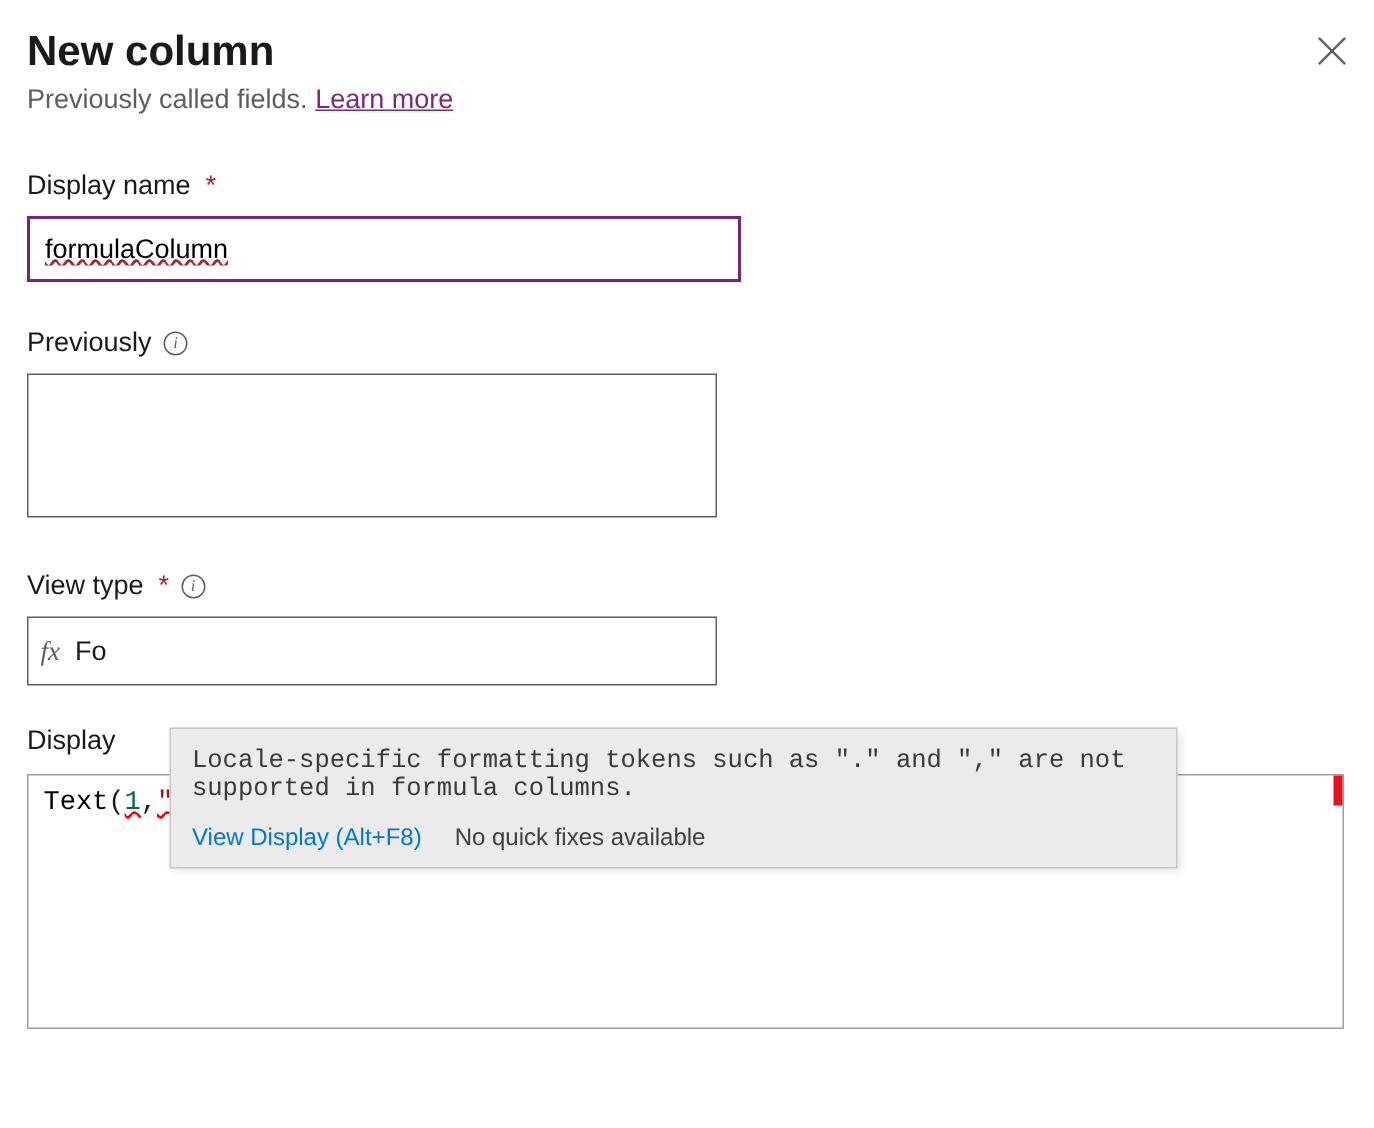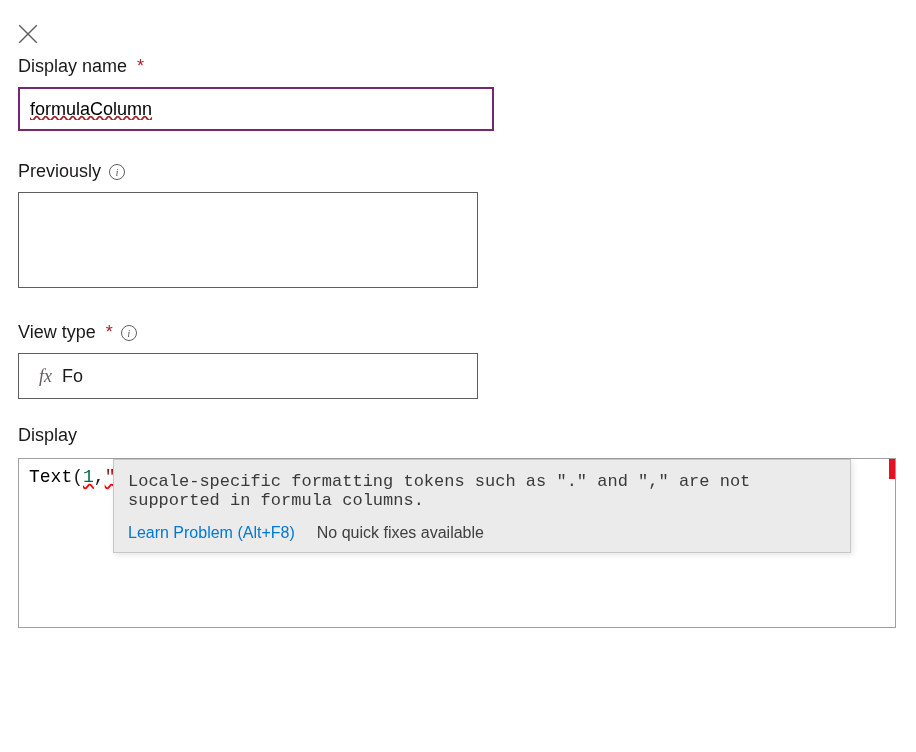--- a/index.html
+++ b/index.html
@@ -10,69 +10,76 @@
       color: #1b1a19;
       width: 916px;
       background: #fff;
     }
     .header-row { display: flex; justify-content: space-between; align-items: flex-start; }
     h1 { margin: 0 0 6px 0; font-size: 28px; font-weight: 600; }
     .subtitle { font-size: 18px; color: #605e5c; margin-bottom: 36px;}
     .link { color: #7d287d; text-decoration: underline; cursor: pointer; }
     .close { width: 20px; height: 20px; color: #605e5c; cursor: pointer; margin-top:6px }
     .field { margin-bottom: 30px; }
-    .label-row { display:flex; align-items:center; gap:8px; font-size: 18px; font-weight: 400; margin-bottom:10px;margin-top:12px; }
+    .label-row { display:flex; align-items:center; gap:8px; font-size: 18px; font-weight: 400; margin-bottom:10px; }
     .req { color:#a4262c; font-size:18px; margin-left:2px }
     .info-icon { width:16px; height:16px; border:1px solid #605e5c; border-radius:50%; display:inline-flex; align-items:center; justify-content:center; font-size:11px; font-style:italic; color:#605e5c; font-family: Georgia, serif; }
     .input-name {
       width: 476px; height: 44px; border: 2px solid #742774; padding: 0 10px; font-size: 18px; outline:none;
     }
     .textarea-desc {
       width: 460px; height: 96px; border:1px solid #605e5c; padding:8px 10px; font-size:18px; resize:none; outline:none;
     }
     .datatype-box {
-      width:460px; height:46px; border:1px solid #605e5c; display:flex; align-items:center; padding:0 20px; gap:10px; font-size:18px;
+      width:460px; height:46px; border:1px solid #605e5c; display:flex; align-items:center; padding:0 8px; gap:10px; font-size:18px;
     }
     .fx { font-family: Georgia, serif; font-style: italic; font-size:18px; color:#605e5c; }
     .formula-editor {
       border:1px solid #a19f9d; padding:8px 10px; height:170px; position:relative; width:878px;
     }
     .formula-code { font-family: Consolas, "Courier New", monospace; font-size:18px; }
     .fn-name { color:#000000; }
     .paren { color:#1b1a19; }
     .num { color:#036b4b; position:relative }
     .str { color:#a31515; position:relative }
     
     .wavy { text-decoration: red wavy underline; text-decoration-skip-ink: none; }
     .wavy-red { text-decoration: #a4262c wavy underline; text-decoration-skip-ink: none; }
     .err-bar { position:absolute; right:0; top:0; width:6px; height:20px; background:#e81123; }
     
     .tooltip {
       position:absolute;
-      left:95px; top:441px;
-      width:738px;
+      left:95px; top:467px;
+      width:672px;
       background:#ebebeb;
       border:1px solid #c7c7c7;
       padding:12px 14px 10px 14px;
       font-family: Consolas,"Courier New",monospace;
       font-size:17px;
       color:#3b3a39;
       box-shadow: 2px 2px 6px rgba(0,0,0,0.1);
     }
     .tooltip-actions { margin-top:14px; display:flex; gap:22px; align-items:center; font-family:"Segoe UI",sans-serif; font-size:16px; }
     .view-problem { color:#0078d4; cursor:pointer; }
     .no-fix { color:#404040; }
     .container { position: relative; }
   </style>
 </head>
 <body>
 
 <div class="container">
 
   <div class="header-row">
+    <div>
+      <h1>New column</h1>
+      <div class="subtitle">
+        <span>Previously called fields.</span>
+        <a class="link">Learn more</a>
+      </div>
+    </div>
     <svg class="close" viewBox="0 0 16 16" fill="none" stroke="currentColor" stroke-width="1.2">
       <line x1="1" y1="1" x2="15" y2="15"></line>
         <line x1="15" y1="1" x2="1" y2="15"></line>
     </svg>
   </div>
 
   <div class="field">
     <div class="label-row">
       <span>Display name</span>
       <span class="req">*</span>
@@ -108,18 +115,18 @@
       <span class="formula-code">
         <span class="fn-name">Text</span><span class="paren">(</span><span class="num wavy">1</span><span class="paren">,</span><span class="str wavy">"#,#"</span><span class="paren">)</span>
       </span>
       <div class="err-bar"></div>
     </div>
   </div>
 
   <div class="tooltip">
     <div>Locale-specific formatting tokens such as "." and "," are not supported in formula columns.</div>
     <div class="tooltip-actions">
-      <span class="view-problem">Learn Problem (Alt+F8)</span>
+      <span class="view-problem">View Display (Alt+F8)</span>
       <span class="no-fix">No quick fixes available</span>
     </div>
   </div>
 
 </div>
 
 </body></html>

